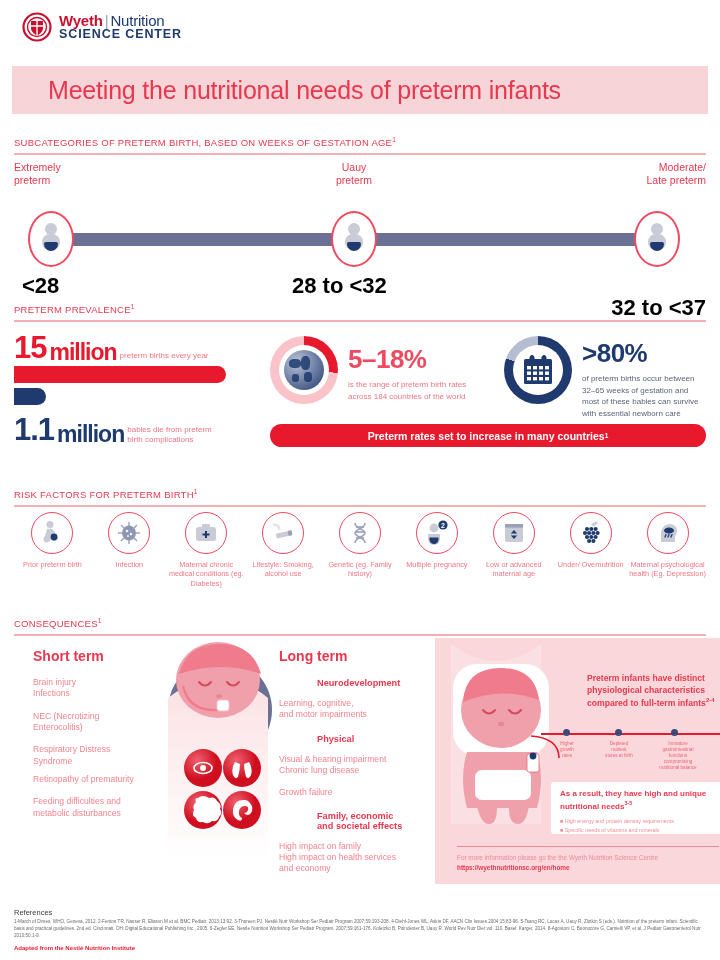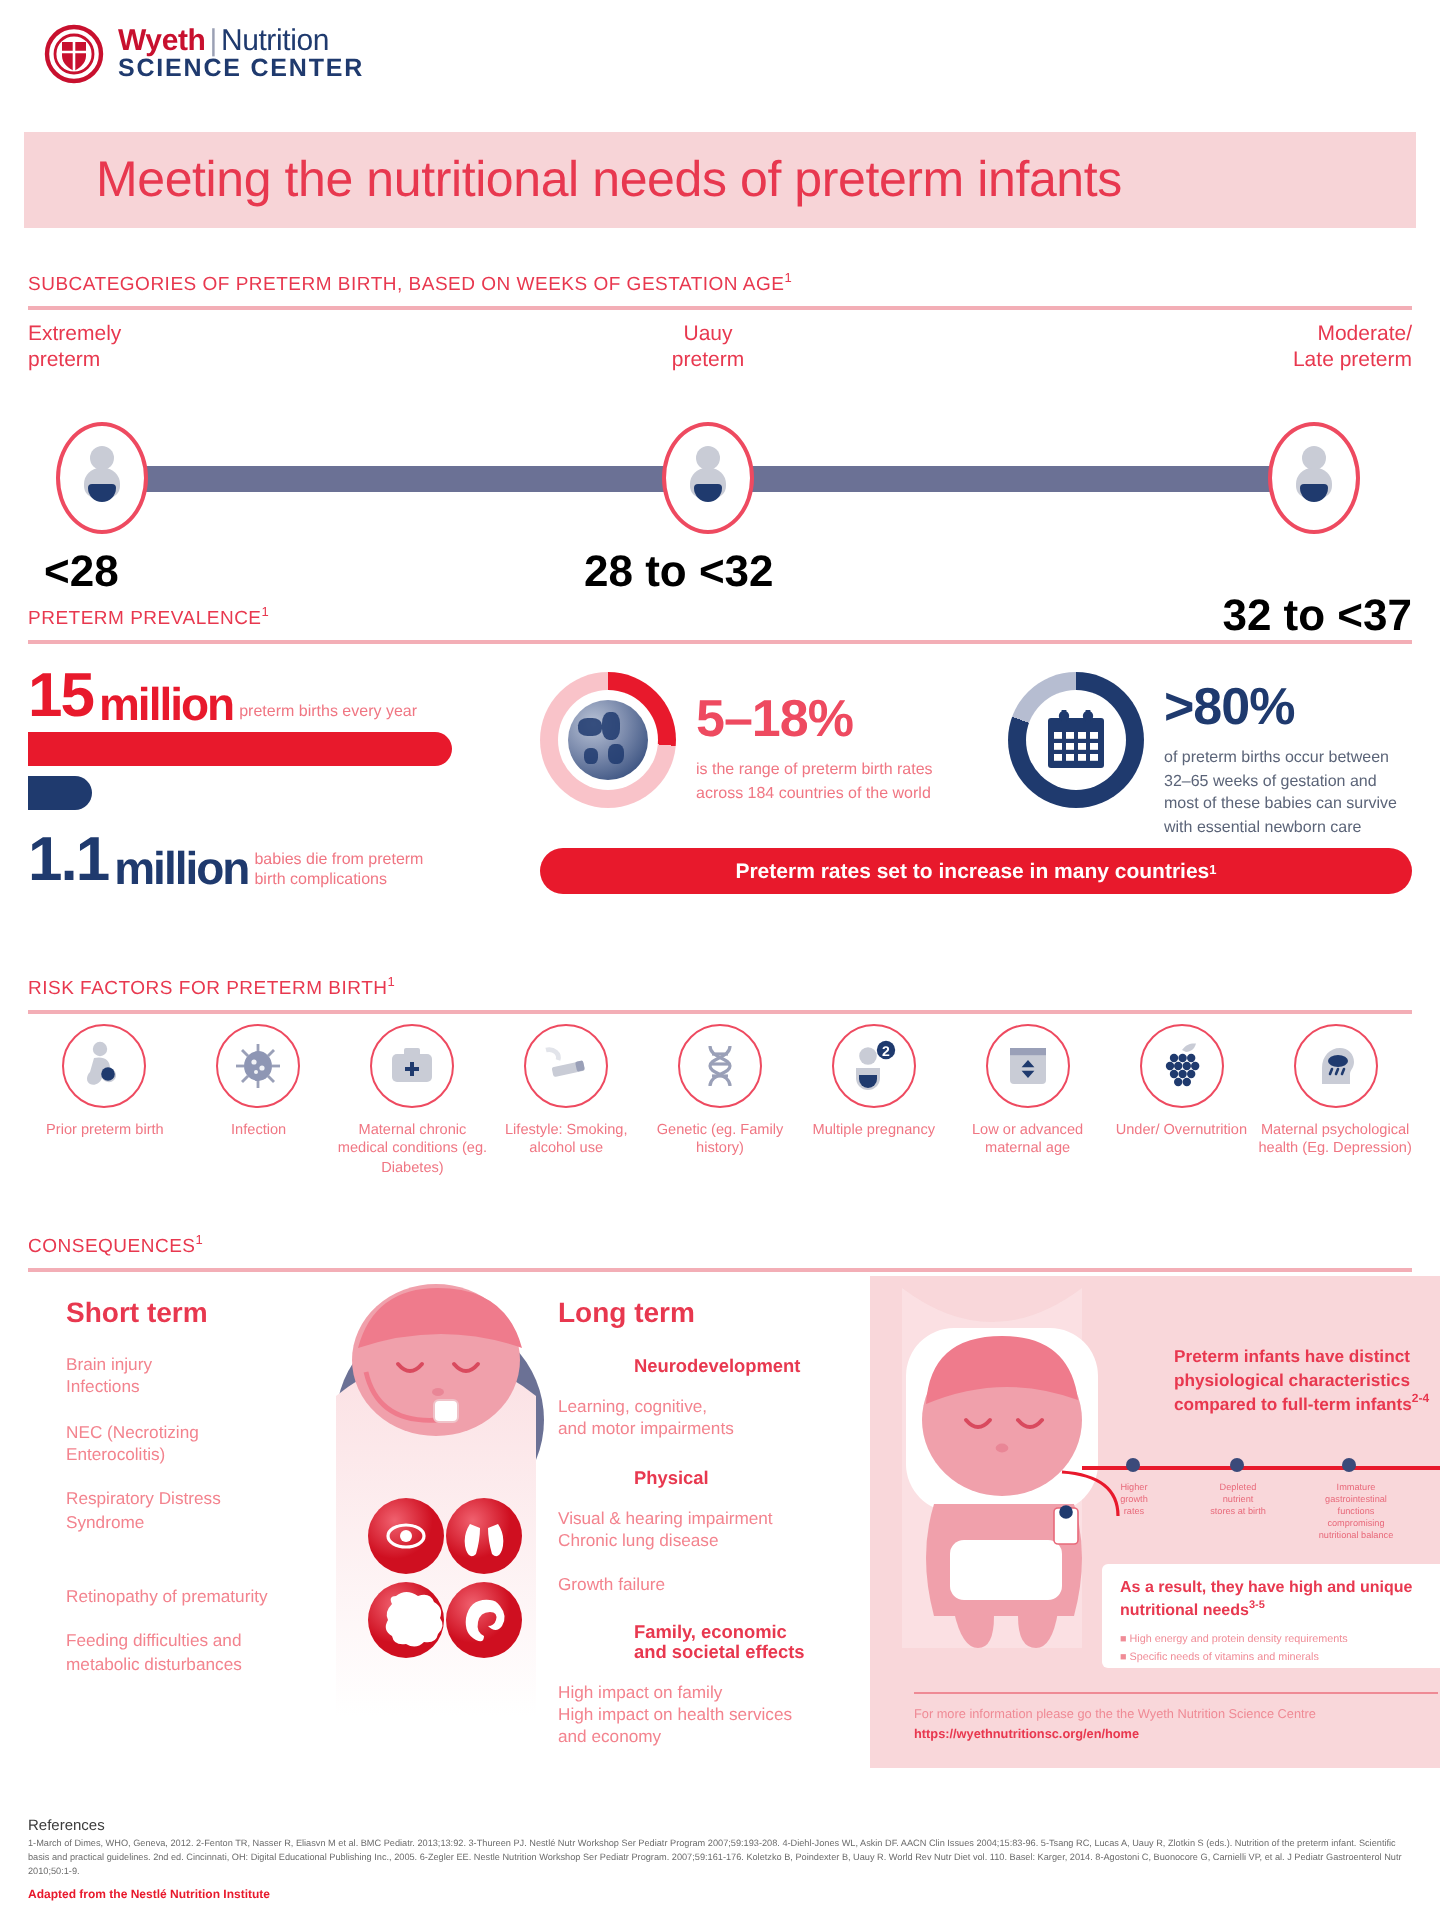--- a/index.html
+++ b/index.html
@@ -421,21 +421,21 @@
 
   <div class="cons-wrap">
 
     <div style="position:absolute; left:2px; top:10px; width:125px;">
       <div class="col-title">Short term</div>
       <div style="margin-top:13px;">
         <div class="cons-item" style="margin-bottom:11px; white-space:pre-line;">Brain injury
 Infections</div>
         <div class="cons-item" style="margin-bottom:11px; white-space:pre-line;">NEC (Necrotizing
 Enterocolitis)</div>
-        <div class="cons-item" style="margin-bottom:26px; white-space:pre-line;">Respiratory Distress
+        <div class="cons-item" style="margin-bottom:7px; white-space:pre-line;">Respiratory Distress
 Syndrome</div>
         <div class="cons-item" style="margin-bottom:11px; white-space:pre-line;">Retinopathy of prematurity</div>
         <div class="cons-item" style="margin-bottom:11px; white-space:pre-line;">Feeding difficulties and
 metabolic disturbances</div>
       </div>
     </div>
 
     <div style="position:absolute; left:132px; top:0px; width:110px; height:220px;">
       <svg width="110" height="220" viewBox="0 0 110 220">
         <defs>

